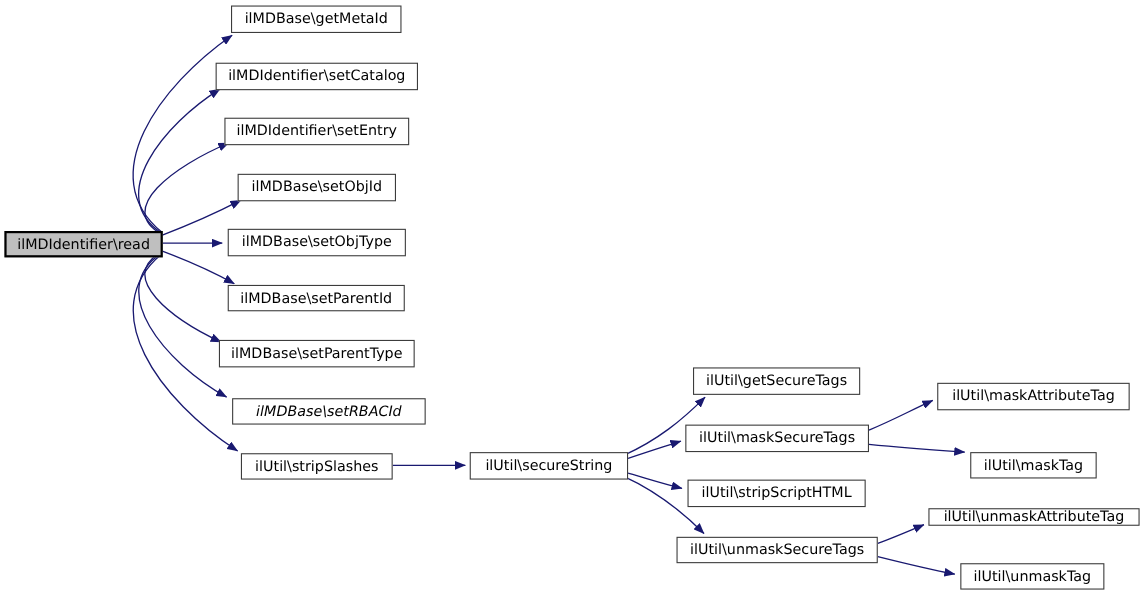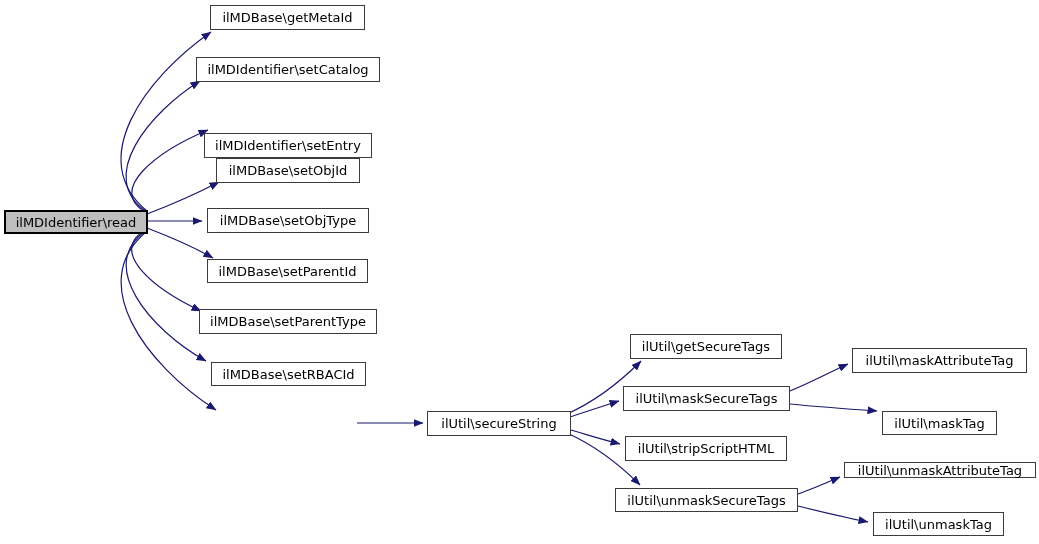--- a/index.html
+++ b/index.html
@@ -77,26 +77,27 @@
     <path class="edge" d="M567,433 C598,447 620,465 640,485" marker-end="url(#arrow)"></path>
     <path class="edge" d="M790,391 C812,382 828,373 848,364" marker-end="url(#arrow)"></path>
     <path class="edge" d="M790,404 C820,407 848,409 877,411" marker-end="url(#arrow)"></path>
     <path class="edge" d="M798,494 C812,489 826,483 840,477" marker-end="url(#arrow)"></path>
     <path class="edge" d="M798,506 C818,511 842,517 868,522" marker-end="url(#arrow)"></path>
   </svg>
 
   <div class="node root" style="left:4px;   top:210px; width:144px; height:24px;">ilMDIdentifier\read</div>
   <div class="node" style="left:210px; top:5px;   width:155px; height:25px;">ilMDBase\getMetaId</div>
   <div class="node" style="left:196px; top:57px;  width:184px; height:25px;">ilMDIdentifier\setCatalog</div>
-  <div class="node" style="left:204px; top:107px; width:168px; height:25px;margin-top:26px;">ilMDIdentifier\setEntry</div>
+  <div class="node" style="left:204px; top:107px; width:168px; height:25px;">ilMDIdentifier\setEntry</div>
   <div class="node" style="left:216px; top:158px; width:144px; height:25px;">ilMDBase\setObjId</div>
   <div class="node" style="left:207px; top:208px; width:162px; height:25px;">ilMDBase\setObjType</div>
   <div class="node" style="left:207px; top:259px; width:161px; height:24px;">ilMDBase\setParentId</div>
   <div class="node" style="left:199px; top:309px; width:178px; height:25px;">ilMDBase\setParentType</div>
-  <div class="node" style="left:211px; top:362px; width:155px; height:24px;">ilMDBase\setRBACId</div>
+  <div class="node" style="left:211px; top:362px; width:176px; height:24px;font-style:italic;">ilMDBase\setRBACId</div>
+  <div class="node" style="left:219px; top:412px; width:138px; height:24px;">ilUtil\stripSlashes</div>
   <div class="node" style="left:427px; top:411px; width:144px; height:25px;">ilUtil\secureString</div>
   <div class="node" style="left:630px; top:334px; width:152px; height:25px;">ilUtil\getSecureTags</div>
   <div class="node" style="left:623px; top:386px; width:167px; height:25px;">ilUtil\maskSecureTags</div>
   <div class="node" style="left:625px; top:436px; width:162px; height:25px;">ilUtil\stripScriptHTML</div>
   <div class="node" style="left:615px; top:488px; width:183px; height:24px;">ilUtil\unmaskSecureTags</div>
   <div class="node" style="left:852px; top:348px; width:175px; height:25px;">ilUtil\maskAttributeTag</div>
   <div class="node" style="left:882px; top:399px; width:115px; height:24px;margin-top:12px;">ilUtil\maskTag</div>
   <div class="node" style="left:844px; top:462px; width:192px; height:16px;text-align:center;">ilUtil\unmaskAttributeTag</div>
   <div class="node" style="left:873px; top:512px; width:131px; height:24px;">ilUtil\unmaskTag</div>
 

